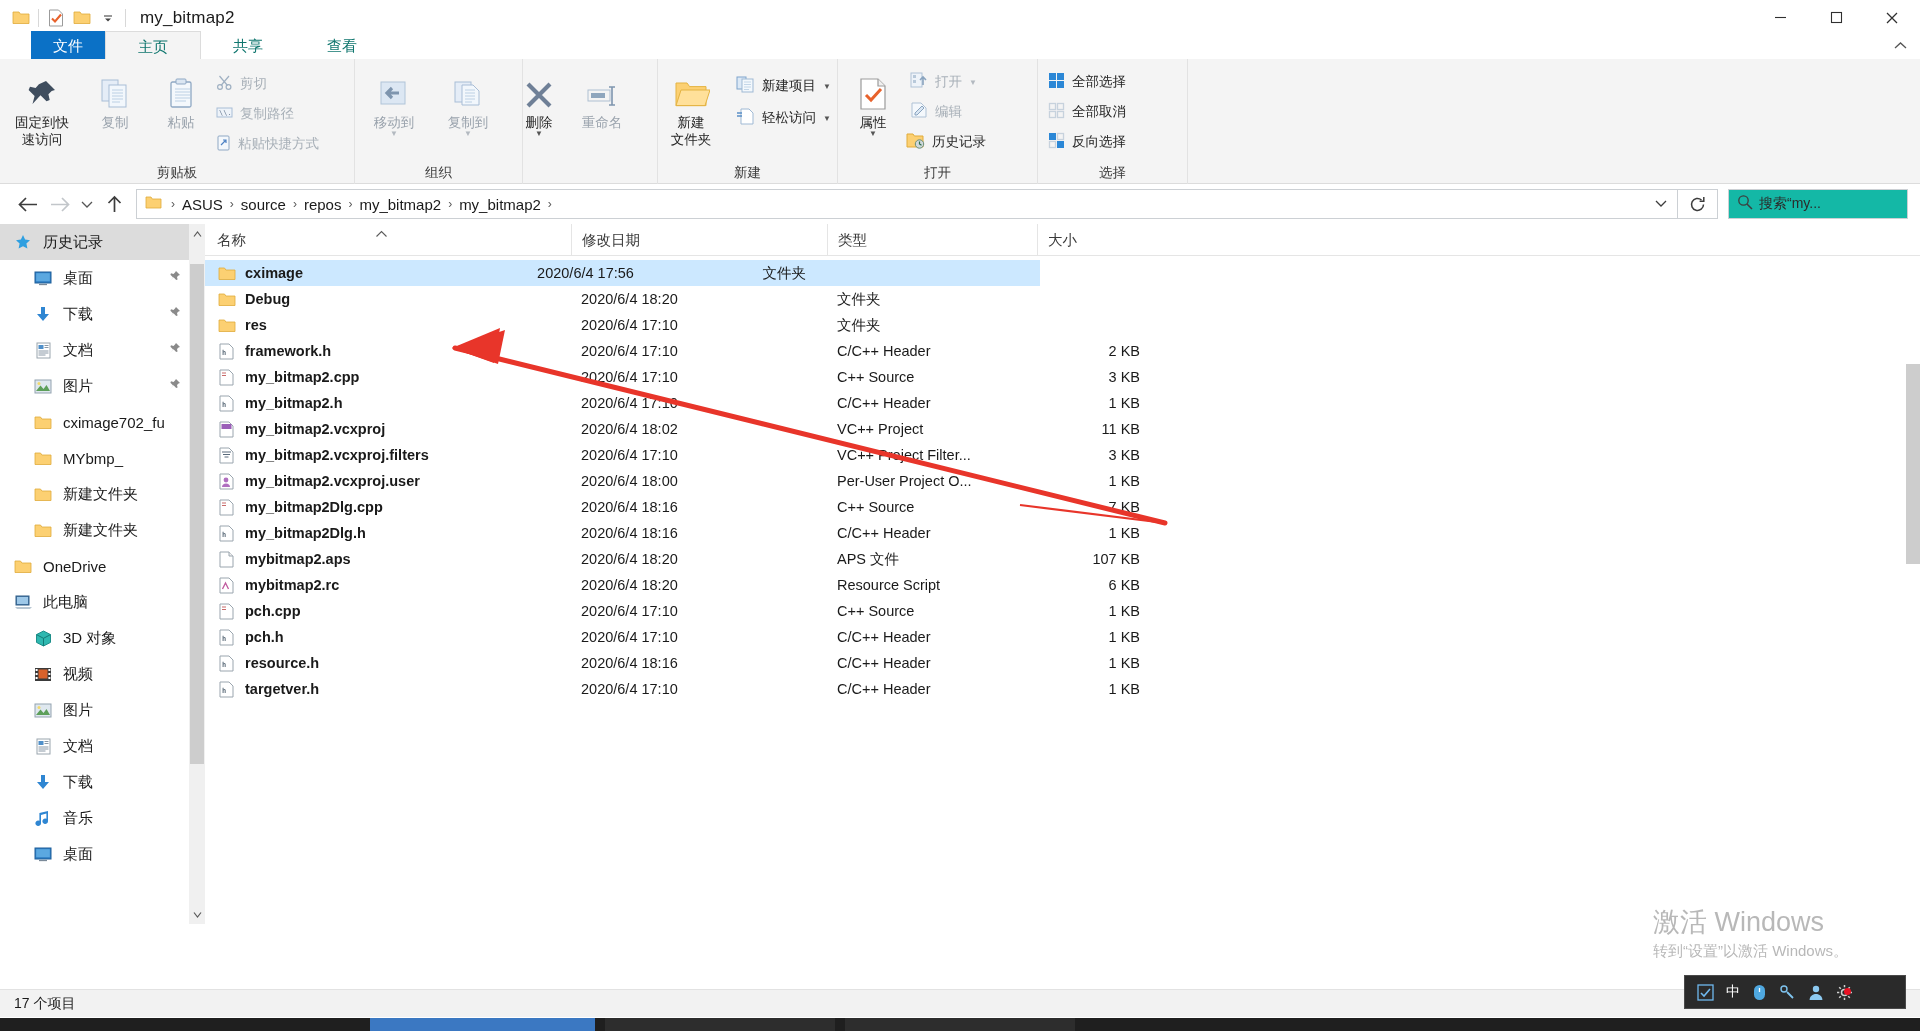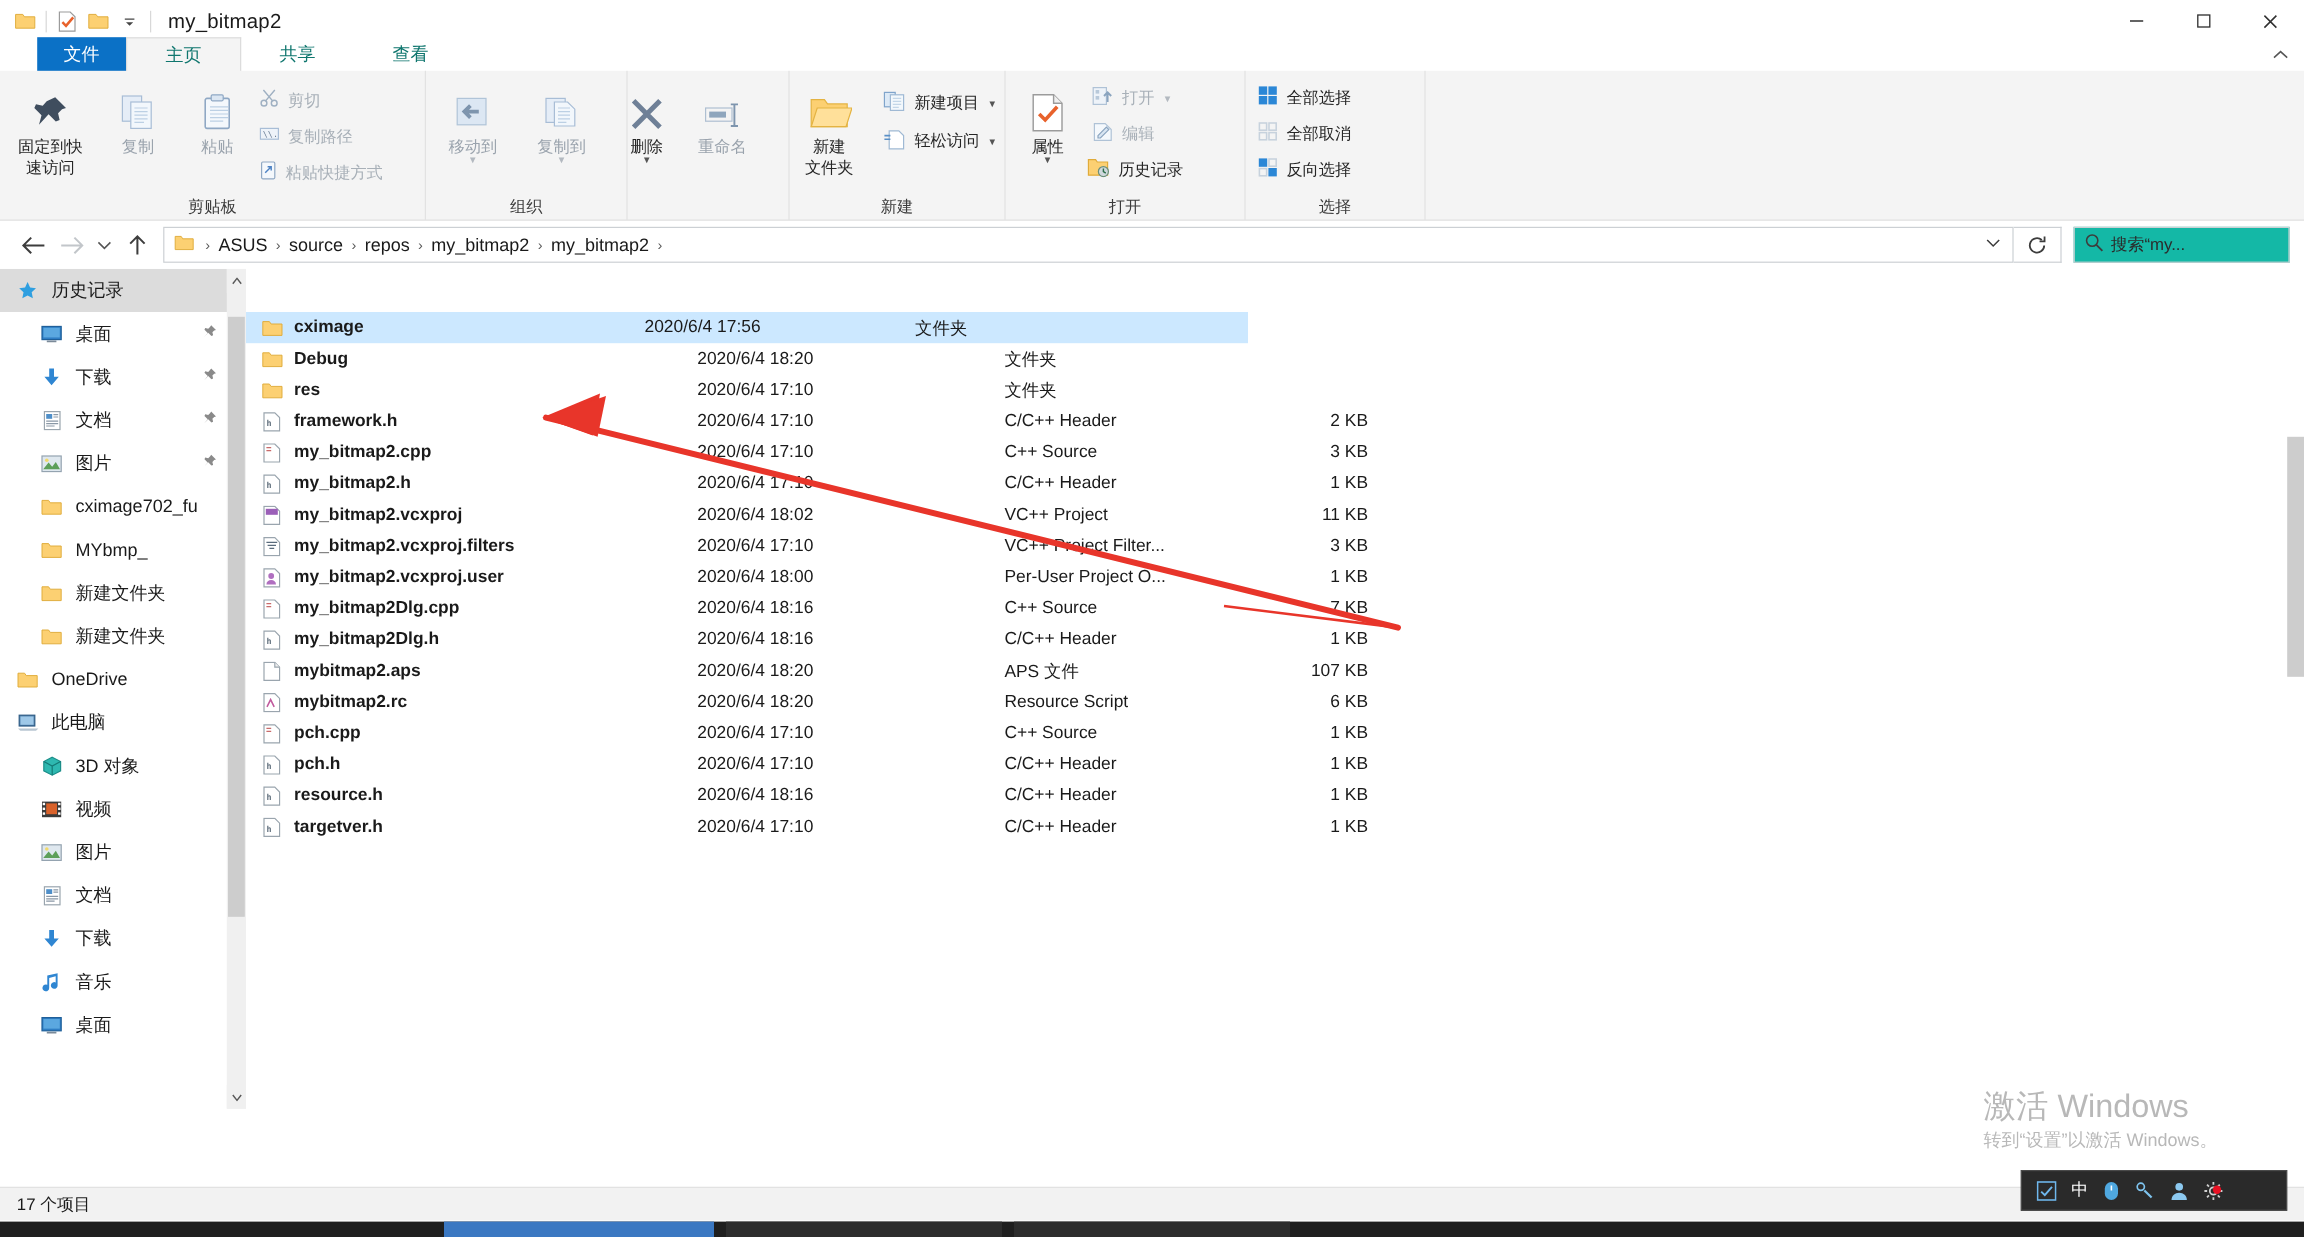--- a/index.html
+++ b/index.html
@@ -677,20 +677,33 @@
         <div class="npthumb"></div>
         <div class="npdown">
           <svg width="9" height="7" viewBox="0 0 9 7">
               <path d="M1 1.5L4.5 6 8 1.5" fill="none" stroke="#5a5a5a" stroke-width="1.2"></path>
             </svg>
         </div>
       </div>
     </div>
 
     <div class="listpane">
+      <div class="colhdr">
+        <div class="col name">
+          <span>名称</span>
+          <span class="sortmark">
+            <svg width="13" height="8" viewBox="0 0 13 8">
+                <path d="M1.5 6.5L6.5 1.5l5 5" fill="none" stroke="#5a5a5a" stroke-width="1.1"></path>
+              </svg>
+          </span>
+        </div>
+        <div class="col date">修改日期</div>
+        <div class="col type">类型</div>
+        <div class="col size">大小</div>
+      </div>
       <div id="file-rows" style="position:absolute; left:0; top:36px; width:1715px;">
           <div class="row sel">
             <div class="c-name">
               <span style="display: inline-flex; width: 19px; justify-content: center; align-items: center;">
                 <svg width="18" height="15" viewBox="0 0 18 15">
                   <path d="M1 2h5.5l1.4 2H17v9.5H1z" fill="#fcd072" stroke="#e0ab3a" stroke-width=".8"></path>
                 </svg>
               </span>
               <span>cximage</span>
             </div>

